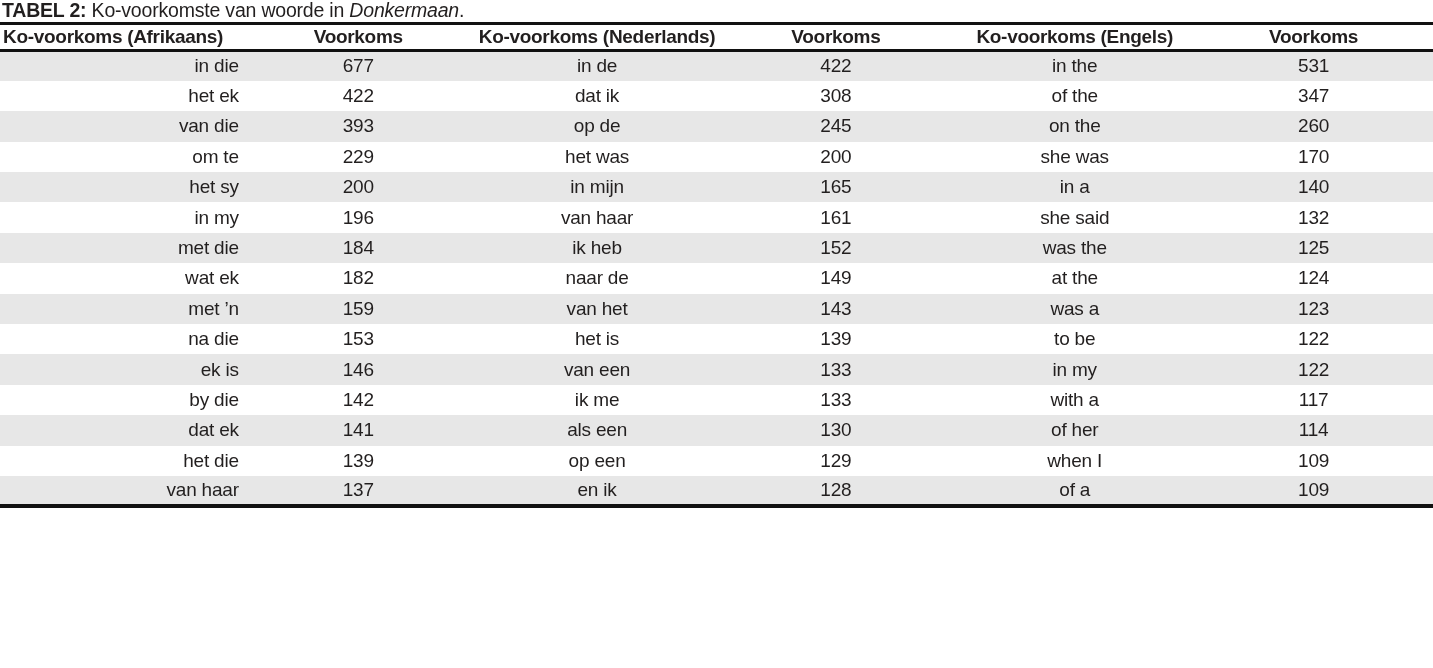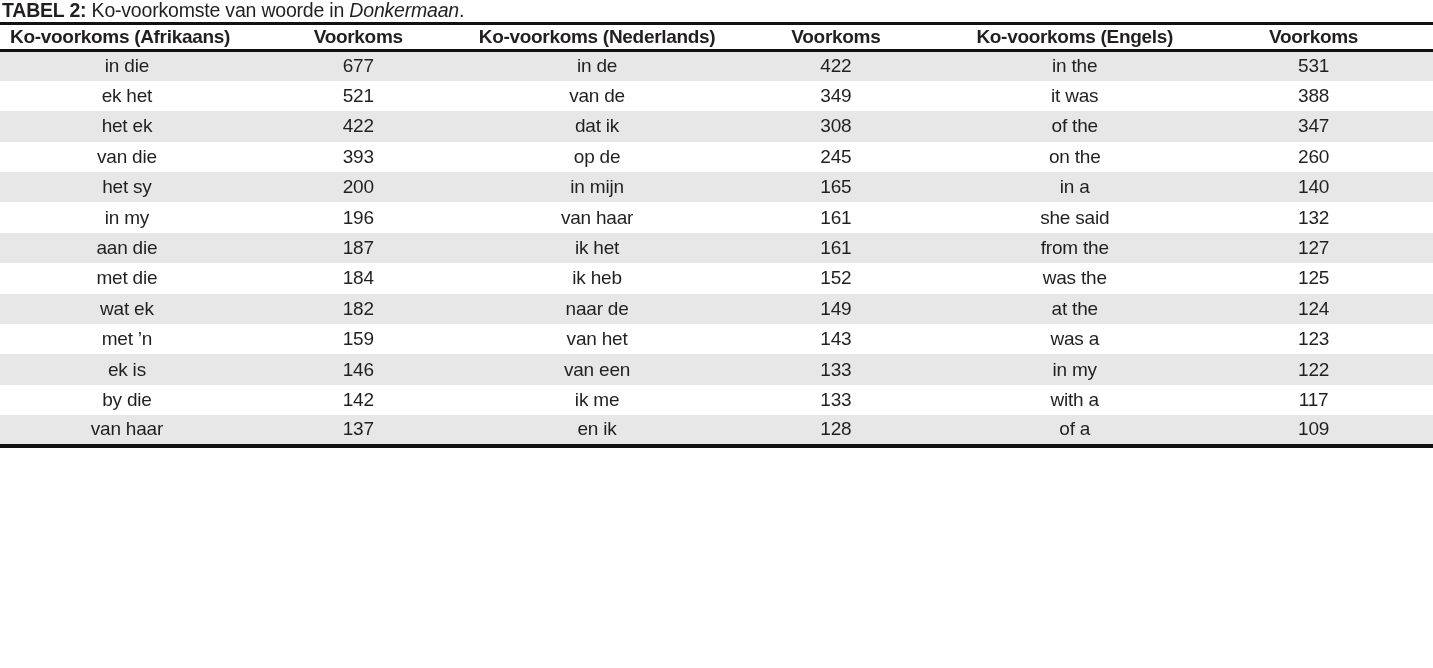--- a/index.html
+++ b/index.html
@@ -37,31 +37,31 @@
     height: 27px;
     border-bottom: 3px solid #111111;
     font-size: 19px;
     font-weight: bold;
     letter-spacing: -0.3px;
     text-align: center;
     vertical-align: middle;
     white-space: nowrap;
     background: #ffffff;
   }
-  thead th:first-child { text-align: left; padding-left: 10px; }
+  thead th:first-child { text-align: left; padding-left: 3px; }
 
   tbody td {
     height: 30.4px;
     font-size: 19px;
     letter-spacing: -0.2px;
     text-align: center;
     vertical-align: middle;
     white-space: nowrap;
   }
-  tbody td:first-child { text-align: center; padding-left: 15px; }
+  tbody td:first-child { text-align: right; padding-left: 15px; }
   tbody tr:nth-child(odd)  { background: #e7e7e7; }
   tbody tr:nth-child(even) { background: #ffffff; }
 </style>
 </head>
 <body>
 
 <div class="page">
 
   <div class="table-title"><span class="ttl-label">TABEL 2:</span>
     <span>Ko-voorkomste van woorde in</span>
@@ -89,68 +89,60 @@
     <tbody>
         <tr>
           <td>in die</td>
           <td>677</td>
           <td>in de</td>
           <td>422</td>
           <td>in the</td>
           <td>531</td>
         </tr>
         <tr>
-          <td>ek het</td>
-          <td>521</td>
-          <td>van de</td>
-          <td>349</td>
-          <td>it was</td>
-          <td>388</td>
-        </tr>
-        <tr>
           <td>het ek</td>
           <td>422</td>
           <td>dat ik</td>
           <td>308</td>
           <td>of the</td>
           <td>347</td>
         </tr>
         <tr>
           <td>van die</td>
           <td>393</td>
           <td>op de</td>
           <td>245</td>
           <td>on the</td>
           <td>260</td>
         </tr>
         <tr>
+          <td>om te</td>
+          <td>229</td>
+          <td>het was</td>
+          <td>200</td>
+          <td>she was</td>
+          <td>170</td>
+        </tr>
+        <tr>
           <td>het sy</td>
           <td>200</td>
           <td>in mijn</td>
           <td>165</td>
           <td>in a</td>
           <td>140</td>
         </tr>
         <tr>
           <td>in my</td>
           <td>196</td>
           <td>van haar</td>
           <td>161</td>
           <td>she said</td>
           <td>132</td>
         </tr>
         <tr>
-          <td>aan die</td>
-          <td>187</td>
-          <td>ik het</td>
-          <td>161</td>
-          <td>from the</td>
-          <td>127</td>
-        </tr>
-        <tr>
           <td>met die</td>
           <td>184</td>
           <td>ik heb</td>
           <td>152</td>
           <td>was the</td>
           <td>125</td>
         </tr>
         <tr>
           <td>wat ek</td>
           <td>182</td>
@@ -161,36 +153,60 @@
         </tr>
         <tr>
           <td>met ’n</td>
           <td>159</td>
           <td>van het</td>
           <td>143</td>
           <td>was a</td>
           <td>123</td>
         </tr>
         <tr>
+          <td>na die</td>
+          <td>153</td>
+          <td>het is</td>
+          <td>139</td>
+          <td>to be</td>
+          <td>122</td>
+        </tr>
+        <tr>
           <td>ek is</td>
           <td>146</td>
           <td>van een</td>
           <td>133</td>
           <td>in my</td>
           <td>122</td>
         </tr>
         <tr>
           <td>by die</td>
           <td>142</td>
           <td>ik me</td>
           <td>133</td>
           <td>with a</td>
           <td>117</td>
         </tr>
         <tr>
+          <td>dat ek</td>
+          <td>141</td>
+          <td>als een</td>
+          <td>130</td>
+          <td>of her</td>
+          <td>114</td>
+        </tr>
+        <tr>
+          <td>het die</td>
+          <td>139</td>
+          <td>op een</td>
+          <td>129</td>
+          <td>when I</td>
+          <td>109</td>
+        </tr>
+        <tr>
           <td>van haar</td>
           <td>137</td>
           <td>en ik</td>
           <td>128</td>
           <td>of a</td>
           <td>109</td>
         </tr>
       </tbody>
   </table>
 

